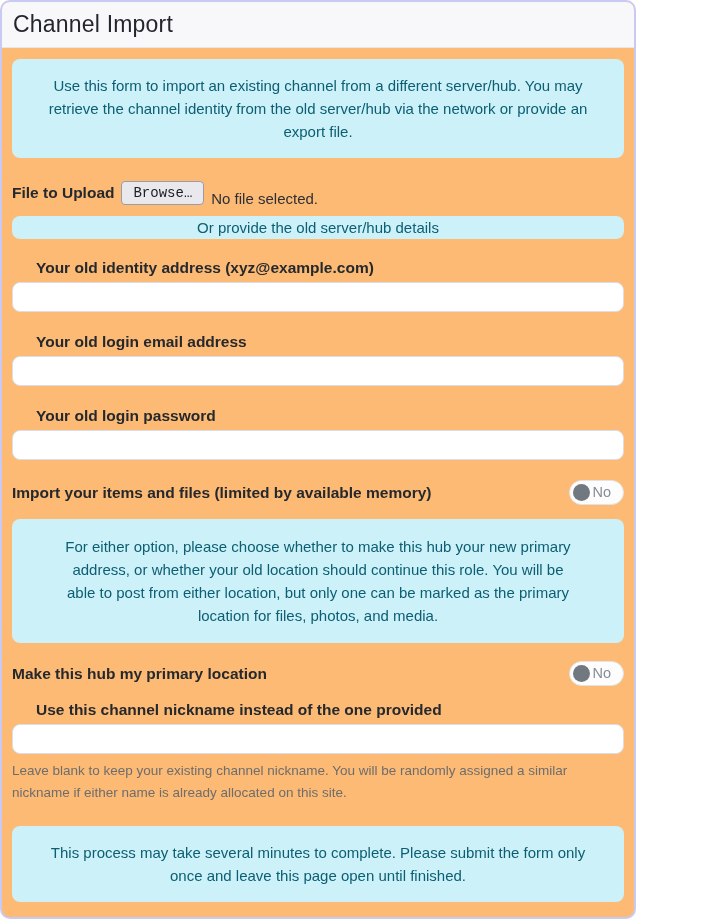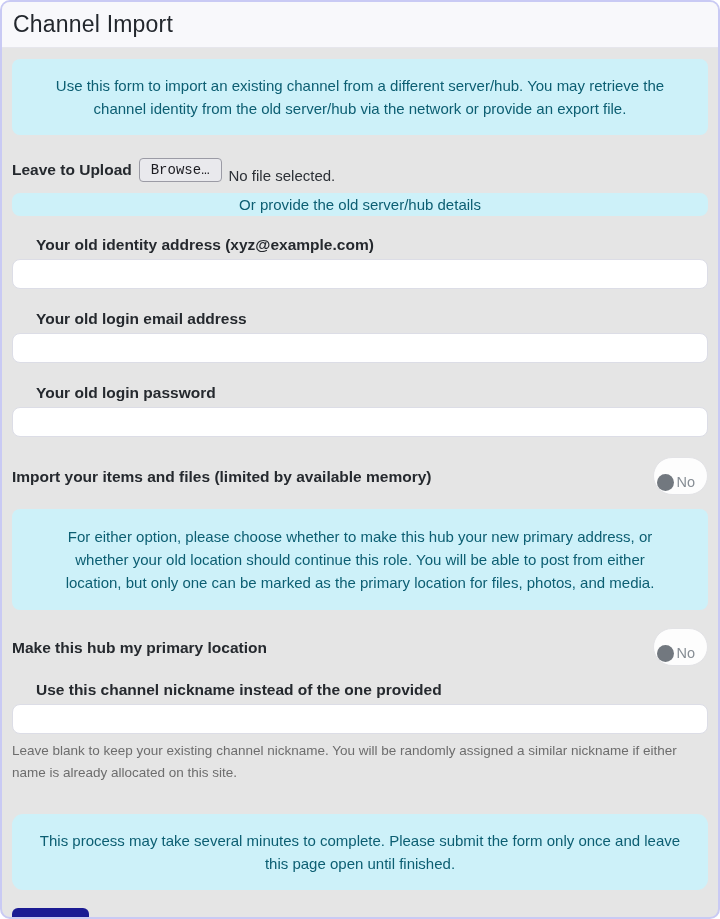--- a/index.html
+++ b/index.html
@@ -2,23 +2,23 @@
 <html><head>
 <meta charset="utf-8">
 <style>
   * { box-sizing: border-box; margin: 0; padding: 0; }
   html, body { background: #ffffff; }
   body {
     font-family: "Liberation Sans", "DejaVu Sans", sans-serif;
     width: 720px;
   }
   .card {
-    width: 720px;
+    width: 636px;
     height: 919px;
-    background: #e5e5e5;
+    background: #fdba74;
     border: 2px solid #c9caf4;
     border-radius: 10px;
     overflow: hidden;
   }
   .card-header {
     background: #f8f8fb;
     border-bottom: 1px solid #e6e6ec;
     padding: 8px 11px;
   }
   .card-header h1 {
@@ -35,21 +35,21 @@
     color: #0c5e72;
     border-radius: 8px;
     padding: 15px 24px;
     text-align: center;
     font-size: 15px;
     line-height: 23px;
   }
   .alert-intro { margin-bottom: 20px; }
   .alert-alt { margin-top: 9px; margin-bottom: 19px; padding: 0 45px; }
   .alert-primary { margin-top: 12px; margin-bottom: 15px; padding: 16px 46px; }
-  .alert-process { margin-top: 30px; margin-bottom: 18px; border-radius: 11px; }
+  .alert-process { margin-top: 22px; margin-bottom: 18px; }
 
   .file-row {
     display: flex;
     align-items: center;
     gap: 7px;
     min-height: 27px;
   }
   .bold-label {
     font-size: 15.5px;
     font-weight: 700;
@@ -89,21 +89,21 @@
     margin: 18px 0 14px;
   }
   .toggle-row .bold-label { max-width: 620px; }
   .toggle {
     display: inline-flex;
     align-items: flex-end;
     gap: 2px;
     background: #fdfdfd;
     border: 1px solid #e3e3e6;
     border-radius: 999px;
-    padding: 16px 12px 3px 3px;
+    padding: 3px 12px 3px 3px;
     cursor: pointer;
     flex: none;
   }
   .toggle .knob {
     width: 17px;
     height: 17px;
     border-radius: 50%;
     background: #72787f;
   }
   .toggle .state {
@@ -139,21 +139,21 @@
     <h1>Channel Import</h1>
   </div>
 
   <div class="card-body">
 
     <div class="alert-info alert-intro">
       <span>Use this form to import an existing channel from a different server/hub. You may retrieve the channel identity from the old server/hub via the network or provide an export file.</span>
     </div>
 
     <div class="file-row">
-      <span class="bold-label">Leave to Upload</span>
+      <span class="bold-label">File to Upload</span>
       <button class="browse-btn" type="button">Browse…</button>
       <span class="file-status">No file selected.</span>
     </div>
 
     <div class="alert-info alert-alt">
       <span>Or provide the old server/hub details</span>
     </div>
 
     <div class="form-group">
       <label class="bold-label">Your old identity address (xyz@example.com)</label>

